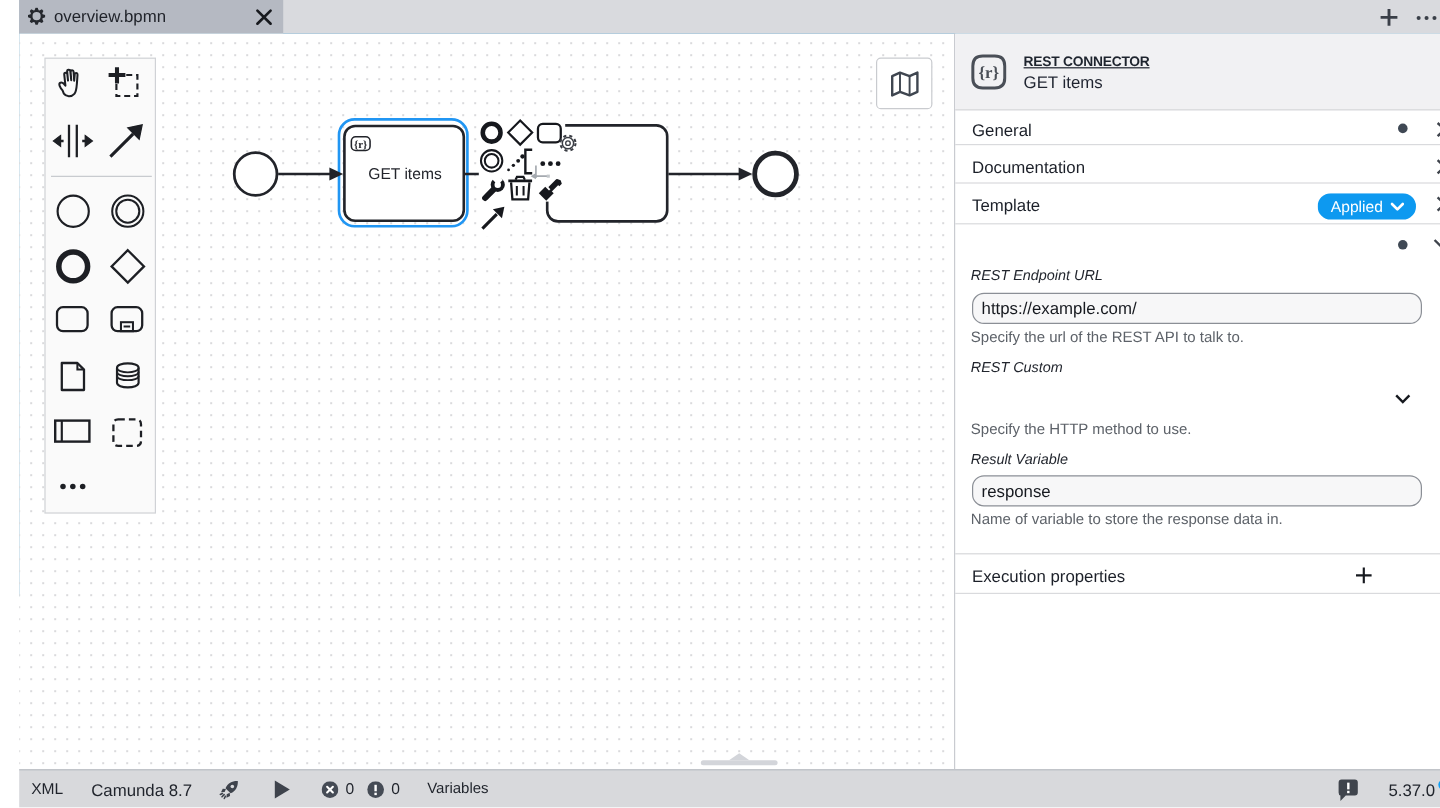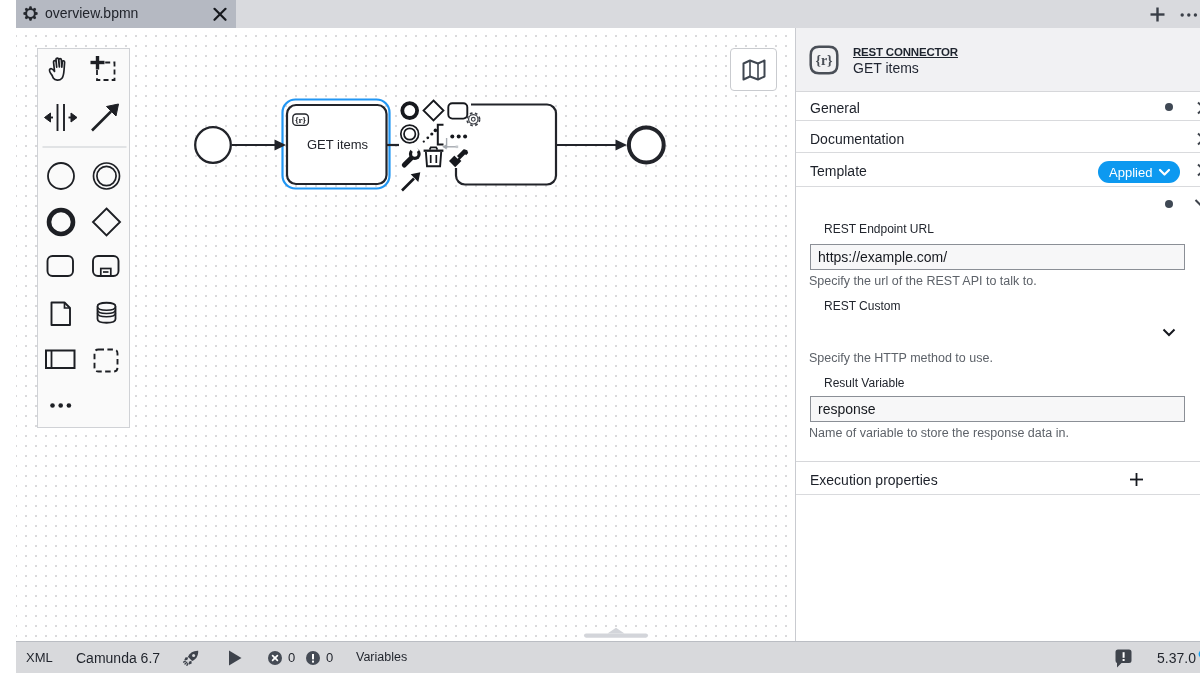--- a/index.html
+++ b/index.html
@@ -17,23 +17,23 @@
 .minimap { position:absolute; left:714px; top:20px; width:47px; height:43px; background:#fff; border:1px solid #c9cbcf; border-radius:4px; }
 
 .panel { position:absolute; left:779px; top:28px; width:421px; height:613px; background:#fff; border-left:1px solid #c9cbd0; }
 .phead { position:absolute; left:0; top:0; width:420px; height:64px; background:#f1f1f3; border-bottom:1px solid #d6d7da; }
 .ptype { position:absolute; left:57px; top:17.5px; font-size:11.5px; letter-spacing:-0.2px; font-weight:bold; color:#1e242e;text-decoration:underline; }
 .pname { position:absolute; left:57px; top:32px; font-size:14px; color:#1f2430; }
 .prow { position:absolute; left:0; width:420px; border-bottom:1px solid #d9dadd; }
 .prow .rlabel { position:absolute; left:14px; font-size:14px; color:#1c2029; }
 .blabel { font-weight:bold; }
 .dot { position:absolute; width:8px; height:8px; border-radius:50%; background:#3f4854; }
-.flabel { position:absolute; left:28px; font-size:12px; color:#22262e; }
+.flabel { position:absolute; left:13px; font-size:12px; color:#22262e;font-style:italic; }
 .fhelp { position:absolute; left:13px; font-size:12.5px; color:#5d6269; }
-.finput { position:absolute; left:14px; width:375px; height:26px; background:#f7f7f8; border:1px solid #8b8f96; border-radius:0; font-size:14px; color:#16191f; line-height:24px; padding-left:7px; }
+.finput { position:absolute; left:14px; width:375px; height:26px; background:#f7f7f8; border:1px solid #8b8f96; border-radius:10px; font-size:14px; color:#16191f; line-height:24px; padding-left:7px; }
 
 .statusbar { position:absolute; left:0; top:641px; width:1200px; height:32px; background:#d8d9dc; border-top:1px solid #babdc3; }
 .sbtext { position:absolute; top:8px; font-size:13px; color:#1f232b; }
 svg { position:absolute; display:block; }
 </style>
 </head>
 <body>
 <div class="app">
 
 <div class="tabbar">
@@ -277,21 +277,21 @@
   <svg style="left:333px;top:444px" width="15" height="15" viewBox="0 0 15 15">
     <g stroke="#16191f" stroke-width="1.8">
           <line x1="7.5" y1="1" x2="7.5" y2="14"></line>
           <line x1="1" y1="7.5" x2="14" y2="7.5"></line>
         </g>
   </svg>
 </div>
 
 <div class="statusbar">
   <span class="sbtext" style="left:10px">XML</span>
-  <span class="sbtext" style="left:60px;font-size:14px">Camunda 6.7</span>
+  <span class="sbtext" style="left:60px;font-size:14px">Camunda 8.7</span>
   <svg style="left:166px;top:7px" width="18" height="18" viewBox="0 0 18 18" id="rocket">
     <path d="M16.2 1.8 C11.5 1.6 7.8 3.6 5.9 7.8 L10.2 12.1 C14.4 10.2 16.4 6.5 16.2 1.8 Z" fill="#3e434c"></path>
     <circle cx="11.6" cy="6.4" r="1.5" fill="#d8d9dc"></circle>
     <path d="M6.3 8.6 L3.6 8.3 L2.2 11.3 L5.2 11.1 Z" fill="#3e434c"></path>
     <path d="M9.4 11.7 L9.7 14.4 L6.7 15.8 L6.9 12.8 Z" fill="#3e434c"></path>
     <g stroke="#3e434c" stroke-width="1.3" stroke-linecap="round">
       <line x1="4.8" y1="13.2" x2="3" y2="15"></line>
       <line x1="3.4" y1="12.2" x2="1.6" y2="13.1"></line>
       <line x1="5.8" y1="14.6" x2="4.9" y2="16.4"></line>
     </g>

